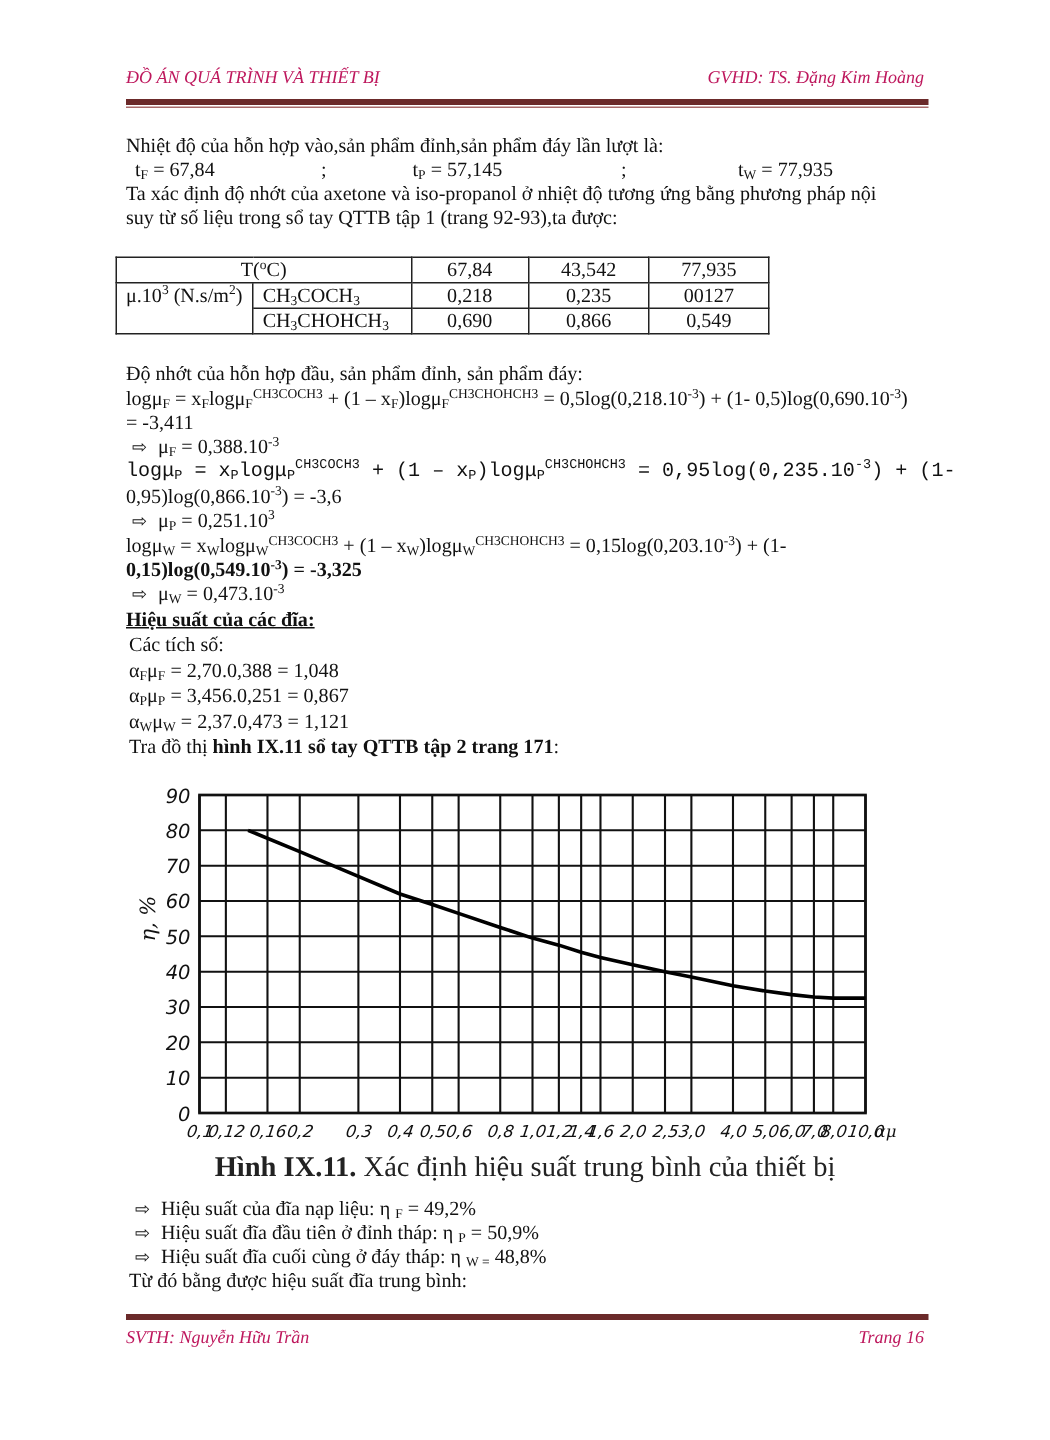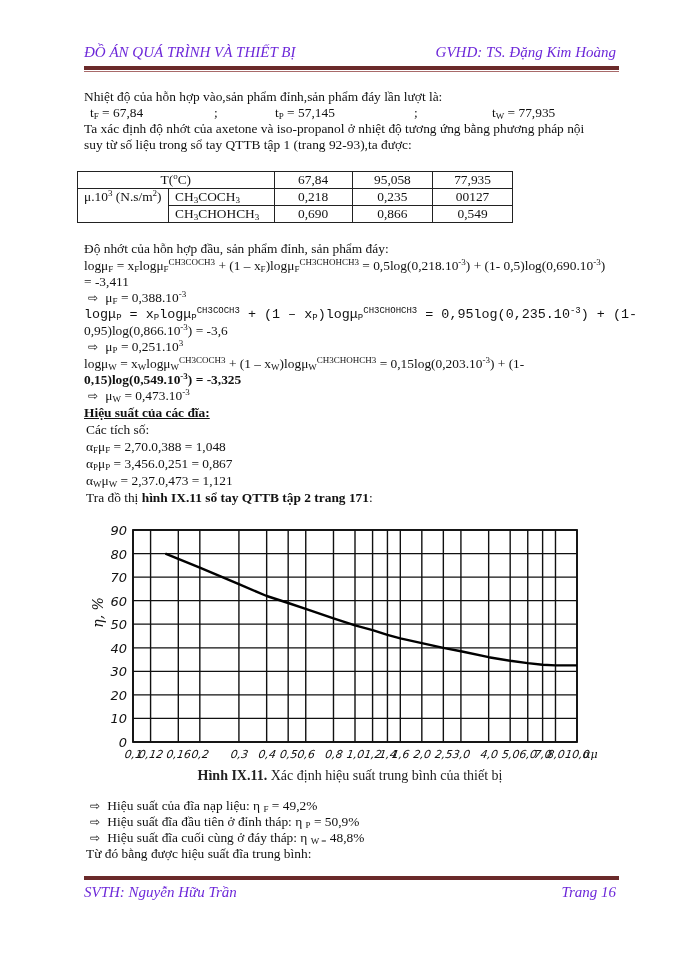--- a/index.html
+++ b/index.html
@@ -1,32 +1,32 @@
 <!DOCTYPE html>
 <html><head>
 <meta charset="utf-8">
 <style>
   html, body { margin:0; padding:0; background:#ffffff; }
   body { width:700px; height:960px; position:relative; overflow:hidden; font-family:"Liberation Serif", serif; color:#111; }
   .abs { position:absolute; }
-  .hdr { font-style:italic; font-size:15px; color:#6d28d9; }
+  .hdr { font-style:italic; font-size:12px; color:#be185d; }
   .rule { position:absolute; left:84px; width:535px; }
   .rule .thick { height:4px; background:#6b2a2a; }
   .rule .thin { height:1px; background:#a86a6a; margin-top:1px; }
   .line { position:absolute; left:84px; font-size:13.4px; line-height:16px; white-space:nowrap; }
   sub { font-size:9px; vertical-align:-2px; line-height:0; }
   sup { font-size:9px; vertical-align:5px; line-height:0; }
   .arrow { display:inline-block; width:18px; text-align:center; font-size:12px; }
   table.visc { position:absolute; left:77px; top:171px; width:436px; border-collapse:collapse; font-size:13.4px; }
   table.visc td { border:1px solid #222; height:16px; padding:0 6px; line-height:16px; }
   table.visc td.c { text-align:center; }
   .bold-u { font-weight:bold; text-decoration:underline; }
   .b { font-weight:bold; }
   .chart { position:absolute; left:85px; top:510px; width:540px; height:280px; }
-  .caption { position:absolute; top:768px; left:0; width:700px; text-align:center; font-size:14px; color:#222; }
+  .caption { position:absolute; top:768px; left:0; width:700px; text-align:center; font-size:19px; color:#222; }
   .caption b { font-weight:bold; }
 </style>
 </head>
 <body>
 
 <div class="abs hdr" style="left:84px;top:44px;">ĐỒ ÁN QUÁ TRÌNH VÀ THIẾT BỊ</div>
 <div class="abs hdr" style="right:84px;top:44px;">GVHD: TS. Đặng Kim Hoàng</div>
 <div class="rule" style="top:66px;">
     <div class="thick"></div>
     <div class="thin"></div>
@@ -48,21 +48,21 @@
       <col style="width:116px">
       <col style="width:112px">
       <col style="width:105px">
       <col style="width:104px">
       <col style="width:103px">
     </colgroup>
   <tbody>
       <tr>
     <td colspan="2" class="c"><span>T(</span><sup>o</sup><span>C)</span></td>
     <td class="c">67,84</td>
-    <td class="c">95,058</td>
+    <td class="c">43,542</td>
     <td class="c">77,935</td>
   </tr>
   <tr>
     <td rowspan="2" style="vertical-align:top;margin-top:41px;"><span>μ.10</span><sup>3</sup><span> (N.s/m</span><sup>2</sup><span>)</span></td>
     <td><span>CH</span><sub>3</sub><span>COCH</span><sub>3</sub></td>
     <td class="c">0,218</td>
     <td class="c">0,235</td>
     <td class="c">00127</td>
   </tr>
   <tr>

